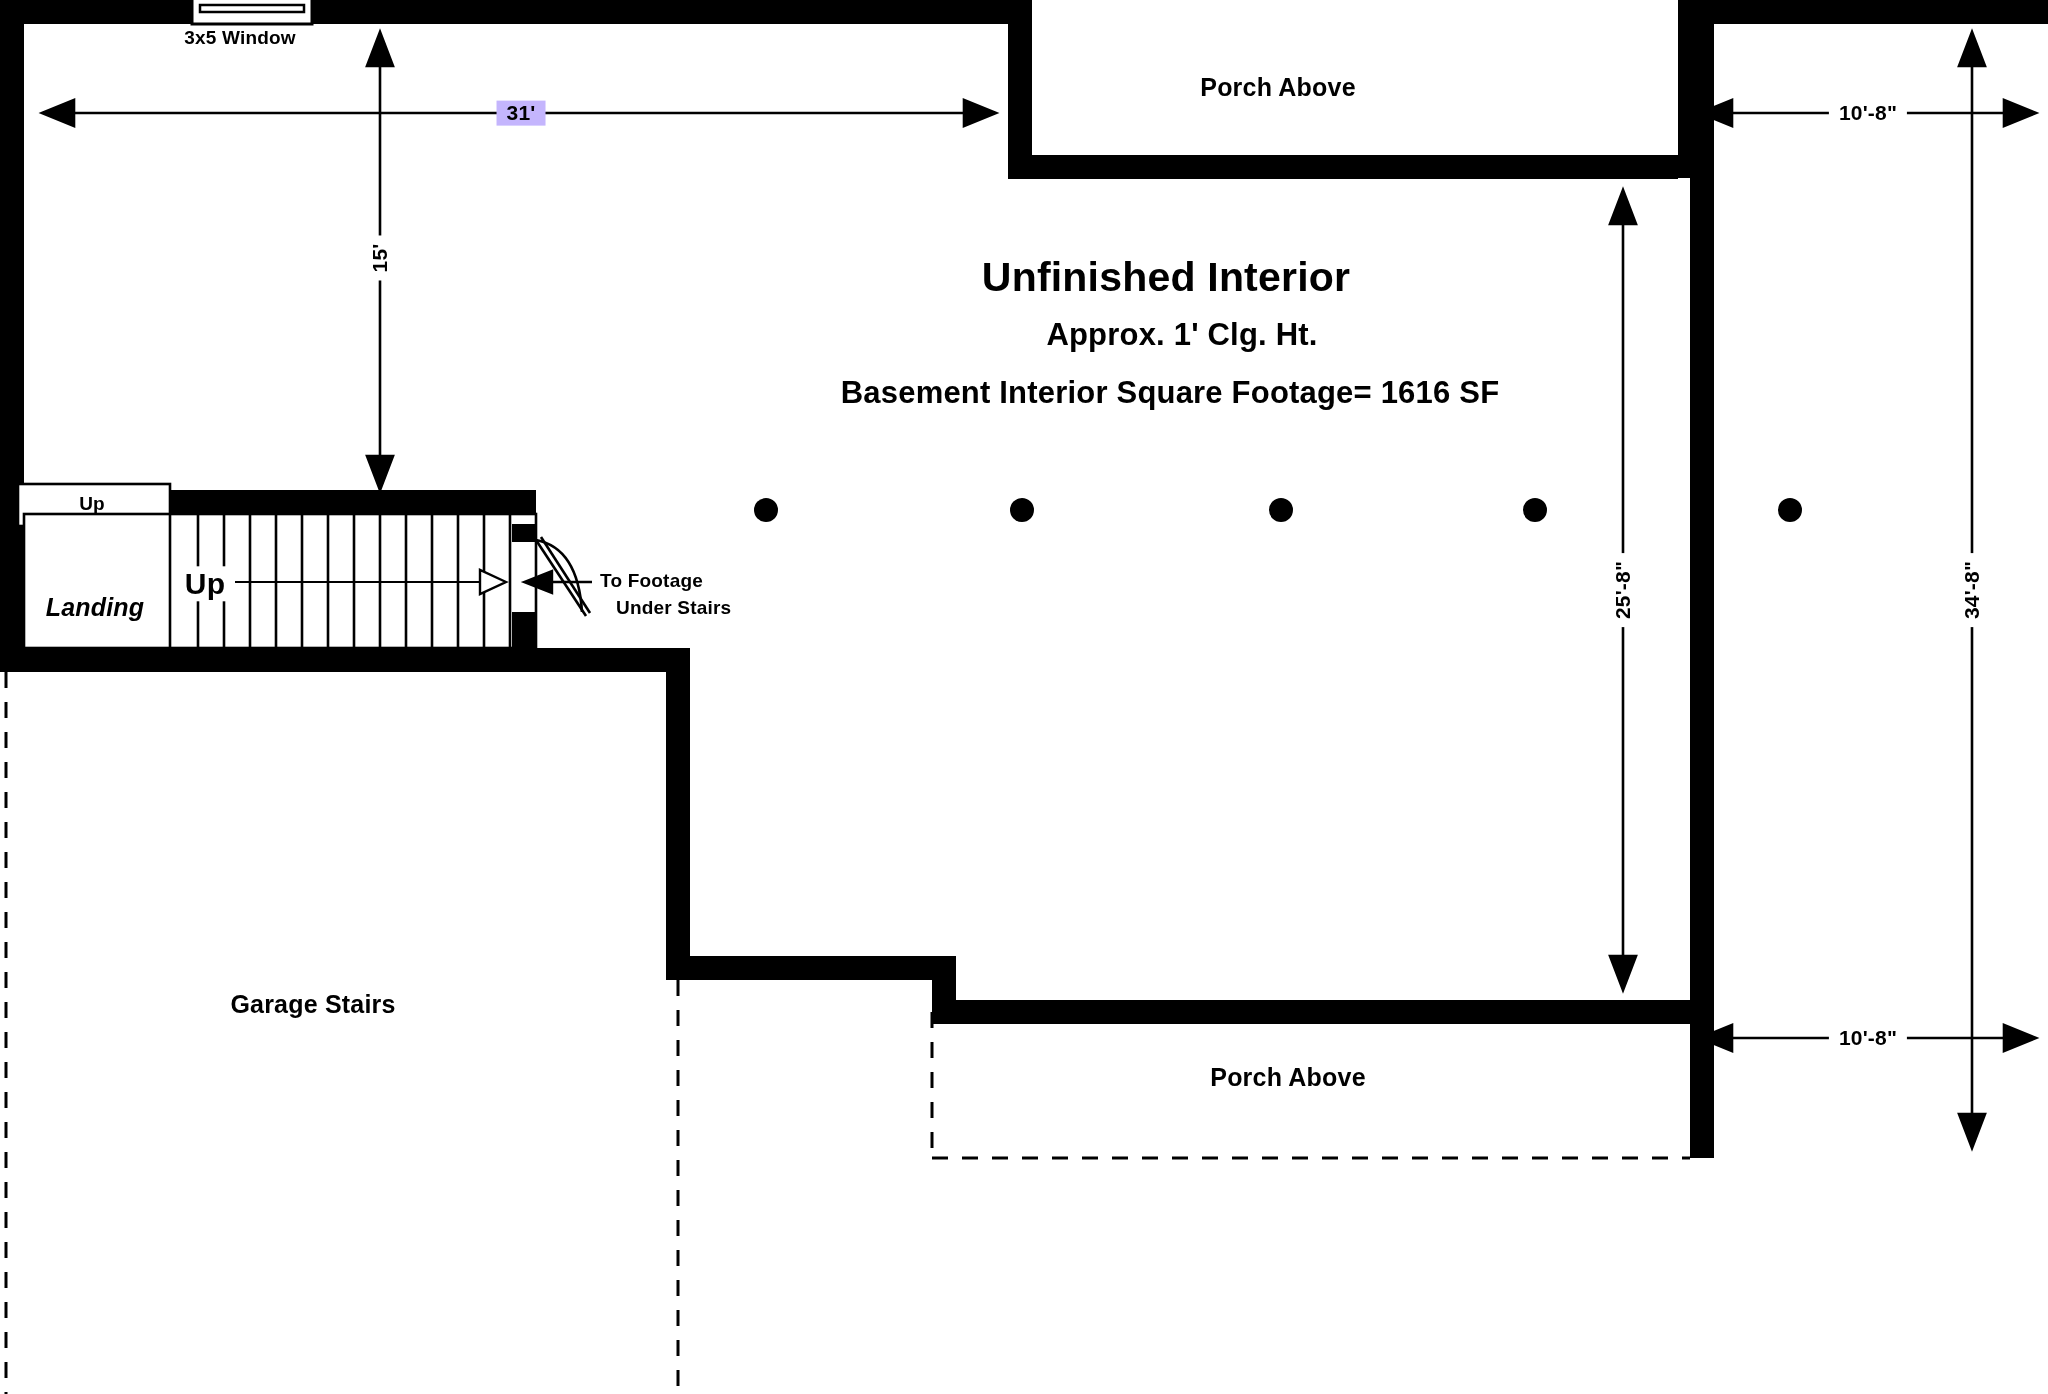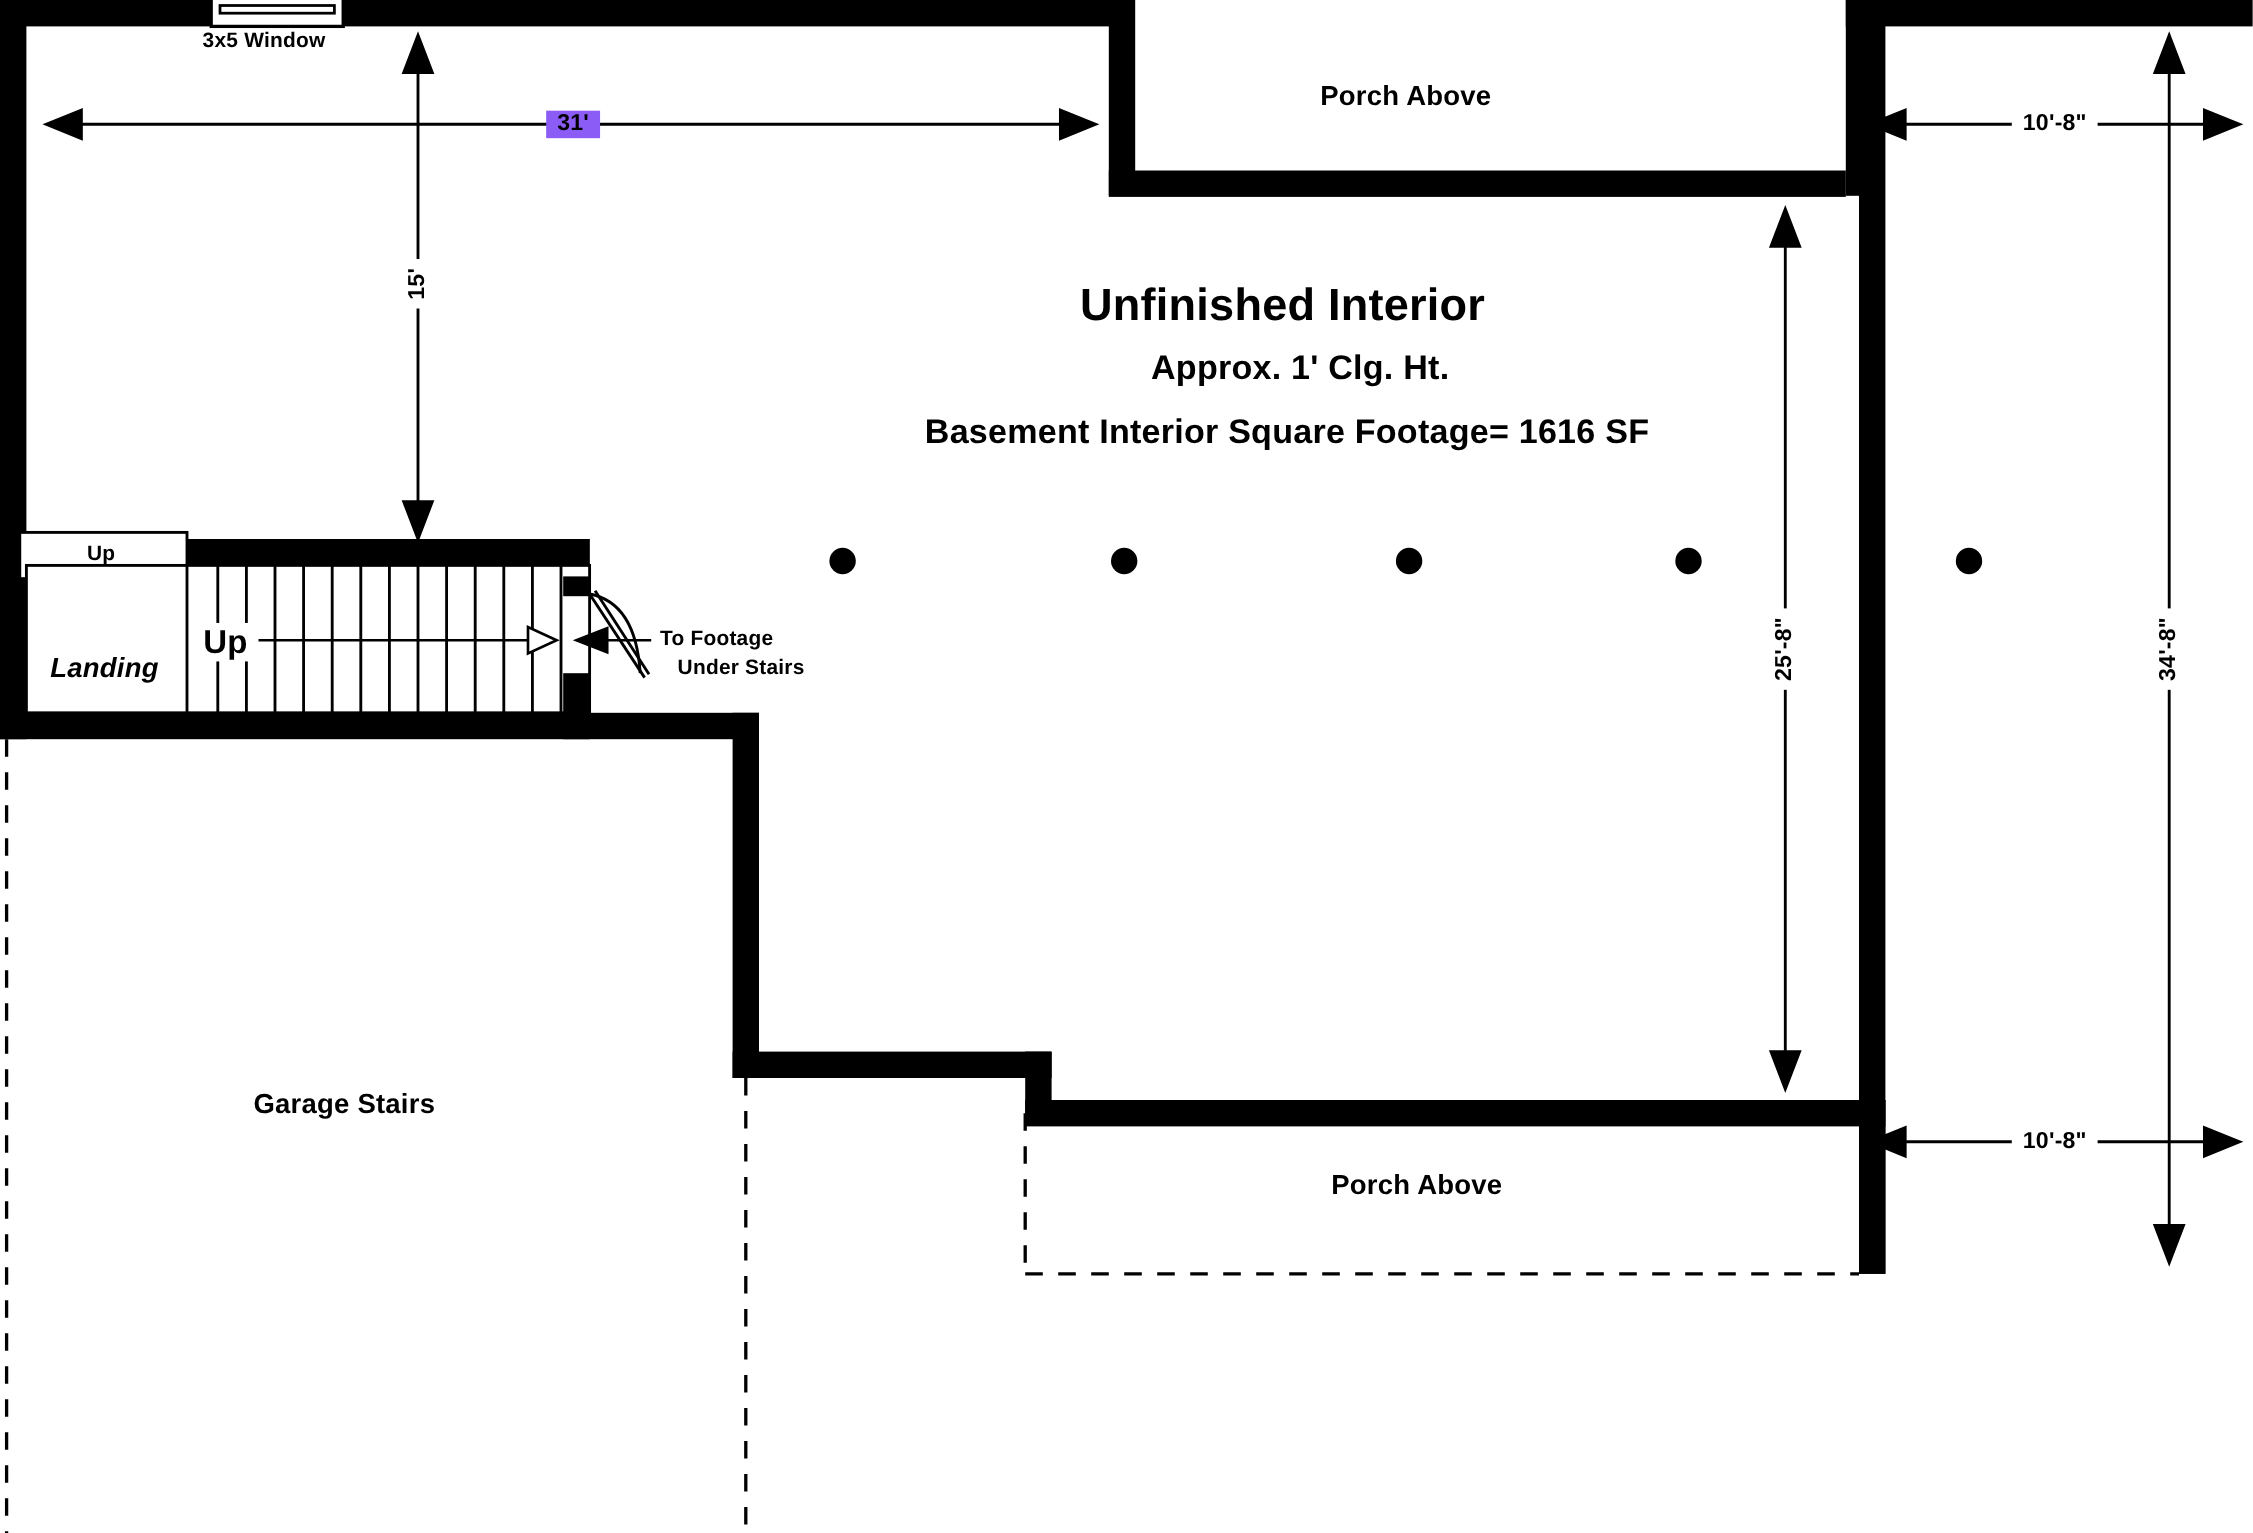--- a/index.html
+++ b/index.html
@@ -160,21 +160,21 @@
       <line x1="6" y1="672" x2="6" y2="1394"></line>
       <line x1="678" y1="980" x2="678" y2="1394"></line>
       <line x1="932" y1="1012" x2="932" y2="1158"></line>
       <line x1="932" y1="1158" x2="1690" y2="1158"></line>
     </g>
 
   </svg>
 
   <div class="lbl small ctr" style="left:240px;top:38px;">3x5 Window</div>
 
-  <div class="lbl dim ctr" style="left:521px;top:113px;background:#8b5cf6;padding:0 10px;">31'</div>
+  <div class="lbl dim ctr" style="left:521px;top:113px;background:#c4b5fd;padding:0 10px;">31'</div>
 
   <div class="lbl dim vert" style="left:380px;top:258px;background:#fff;padding:0 8px;">15'</div>
 
   <div class="lbl dim ctr" style="left:1868px;top:113px;background:#fff;padding:0 10px;">10'-8"</div>
 
   <div class="lbl dim vert" style="left:1623px;top:590px;background:#fff;padding:0 8px;">25'-8"</div>
 
   <div class="lbl dim vert" style="left:1972px;top:590px;background:#fff;padding:0 8px;">34'-8"</div>
 
   <div class="lbl dim ctr" style="left:1868px;top:1038px;background:#fff;padding:0 10px;">10'-8"</div>

